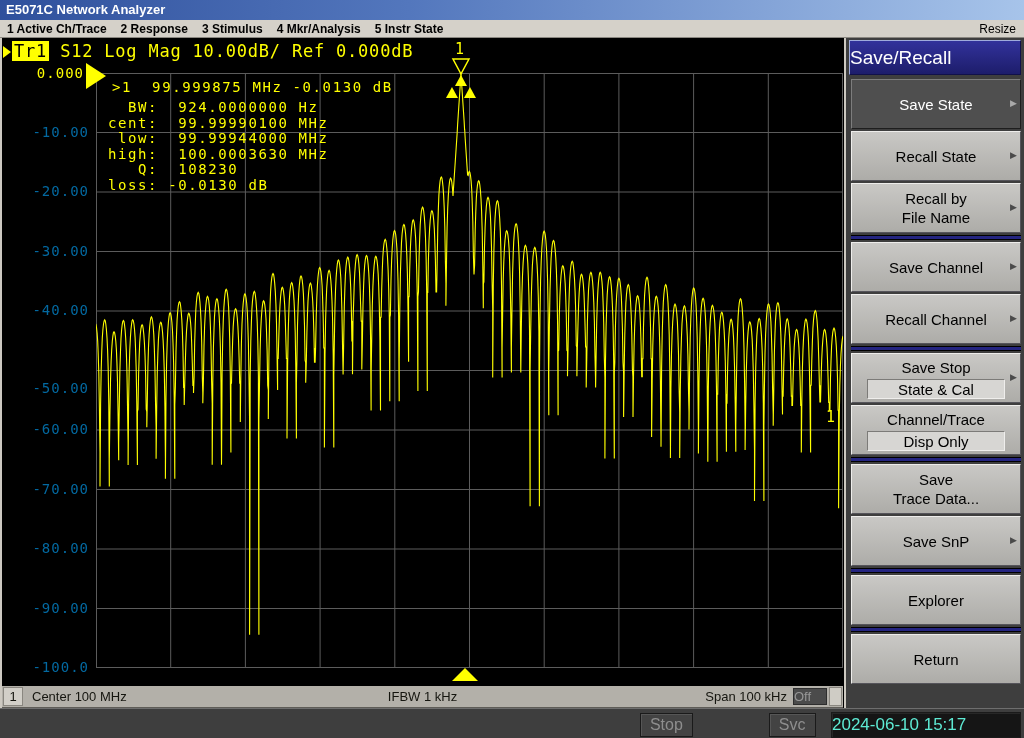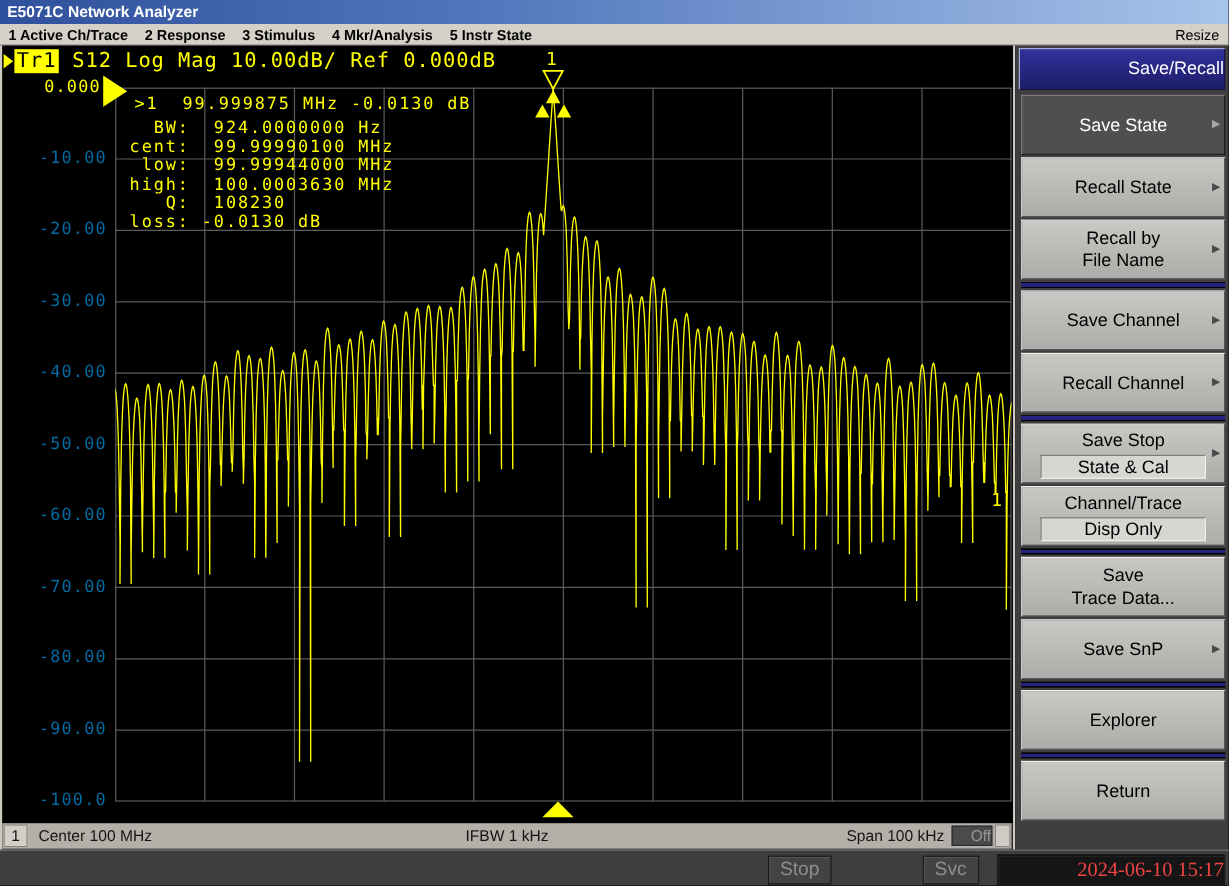--- a/index.html
+++ b/index.html
@@ -37,49 +37,49 @@
   #plot-svg{position:absolute;left:0;top:0;pointer-events:none;}
   
   .channel-bar{position:absolute;left:2px;top:686px;width:841px;height:22px;background:#b3b0a9;
     border-bottom:1px solid #5f5d58;box-sizing:border-box;font-size:13px;color:#15150f;}
   .ch-box{position:absolute;left:1px;top:1px;width:20px;height:19px;background:#d2cfc8;
     border:1px solid #8a8780;box-sizing:border-box;text-align:center;line-height:18px;}
   .ch-center{position:absolute;left:30px;top:0;line-height:21px;}
   .ch-ifbw{position:absolute;left:0;right:0;top:0;text-align:center;line-height:21px;}
   .ch-span{position:absolute;right:56px;top:0;line-height:21px;}
   .ch-off{position:absolute;right:16px;top:2px;width:34px;height:17px;background:#4b4b4b;
-    color:#979797;border:1px solid #2e2e2e;box-sizing:border-box;text-align:right;line-height:15px;}
+    color:#979797;border:1px solid #2e2e2e;box-sizing:border-box;text-align:left;line-height:15px;}
   .ch-grip{position:absolute;right:1px;top:1px;width:13px;height:19px;background:#cfccc5;
     border:1px solid #8a8780;box-sizing:border-box;}
   
   .panel{position:absolute;left:846px;top:38px;width:178px;height:672px;background:#3e3e3e;}
   .sk-title{position:absolute;left:3px;top:2px;width:172px;height:35px;box-sizing:border-box;
-    background:linear-gradient(#32329b,#1d1d6b);color:#fff;font-size:15px;text-align:right;
+    background:linear-gradient(#32329b,#1d1d6b);color:#fff;font-size:19px;text-align:left;
     line-height:33px;border:1px solid;border-color:#9fabdc #11114a #11114a #9fabdc;}
   .sk-list{position:absolute;left:5px;top:41px;width:170px;display:flex;flex-direction:column;gap:2px;}
   .softkey{position:relative;height:50px;box-sizing:border-box;color:#000;font-size:15px;
     background:linear-gradient(#c9c8c5,#adaca8);border:1px solid;border-color:#eeedeb #55545a #55545a #eeedeb;
     display:flex;flex-direction:column;justify-content:center;align-items:center;}
   .softkey.selected{background:#4f4f4f;color:#fff;border-color:#7d7d7d #1e1e1e #1e1e1e #7d7d7d;}
   .sk-label{line-height:19px;}
   .sk-value{width:138px;height:20px;line-height:19px;text-align:center;background:#d7d6d3;color:#000;
     border:1px solid;border-color:#7c7b78 #efeeec #efeeec #7c7b78;box-sizing:border-box;margin-top:2px;}
   .sk-arrow{position:absolute;right:3px;top:50%;margin-top:-6px;font-size:9px;color:#4a4a4a;}
   .softkey.selected .sk-arrow{color:#a9a9a9;}
   .sk-sep{height:5px;background:linear-gradient(#000 0,#000 1px,#242480 1px,#242480 4px,#000 4px);}
   
   .statusbar{position:absolute;left:0;top:708px;width:1024px;height:30px;background:#3e3e3e;
     border-top:1px solid #6e6e6e;box-sizing:border-box;}
   .ind-row{position:absolute;left:583px;top:4px;display:flex;gap:4px;}
   .ind{height:22px;line-height:22px;padding:0 9px;font-size:16px;color:#8e8e8e;background:#434343;
     border:1px solid #1a1a1a;box-shadow:inset 1px 1px 0 rgba(255,255,255,0.10);}
   .ind.on{background:#3a3d92;color:#ffffff;margin-top:48px;}
   .datetime{position:absolute;left:831px;top:3px;width:188px;height:24px;background:#151515;
-    border:1px solid #1a1a1a;color:#ef4444;font-size:17px;text-align:right;line-height:24px;
-    box-shadow:inset 1px 1px 0 rgba(255,255,255,0.08);font-family:Liberation Serif, serif;}
+    border:1px solid #1a1a1a;color:#5eead4;font-size:17px;text-align:left;line-height:24px;
+    box-shadow:inset 1px 1px 0 rgba(255,255,255,0.08);}
 </style>
 </head>
 <body>
 
 <div id="root">
 
   <div class="titlebar">
     <span>E5071C Network Analyzer</span>
   </div>
 
@@ -109,21 +109,21 @@
       <polygon points="465,668 452,681 478,681" fill="#ffff00"></polygon>
     </svg>
 
   <div class="trace-header"><span class="tr-arrow"></span><span class="tr-chip">Tr1</span><span> S12 Log Mag 10.00dB/ Ref 0.000dB</span></div>
   <div class="ref-label">0.000</div>
   <div>
       <div class="ylab" style="top: 123.5px;">-10.00</div>
       <div class="ylab" style="top: 183px;">-20.00</div>
       <div class="ylab" style="top: 242.5px;">-30.00</div>
       <div class="ylab" style="top: 302px;">-40.00</div>
-      <div class="ylab" style="top: 362px;">-50.00</div>
+      <div class="ylab" style="top: 380px;">-50.00</div>
       <div class="ylab" style="top: 421px;">-60.00</div>
       <div class="ylab" style="top: 480.5px;">-70.00</div>
       <div class="ylab" style="top: 540px;">-80.00</div>
       <div class="ylab" style="top: 599.5px;">-90.00</div>
       <div class="ylab" style="top: 659px;">-100.0</div>
     </div>
   <div class="marker-readout">&gt;1  99.999875 MHz -0.0130 dB</div>
   <pre class="bw-info">  BW:  924.0000000 Hz
 cent:  99.99990100 MHz
  low:  99.99944000 MHz

